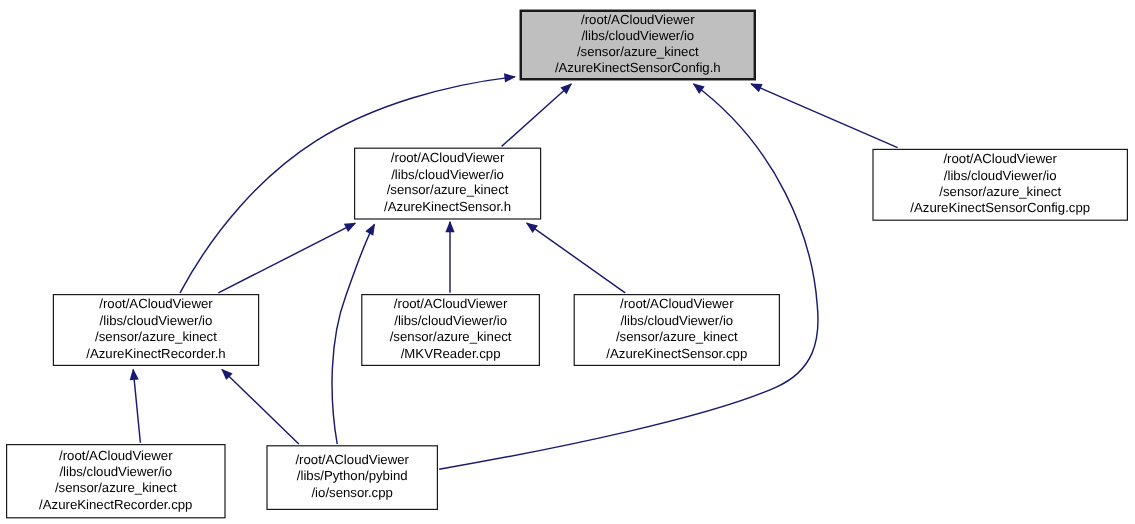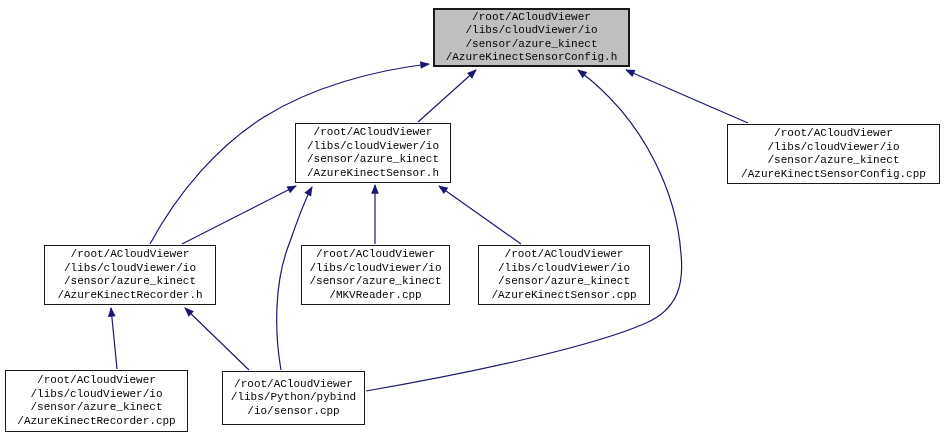--- a/index.html
+++ b/index.html
@@ -1,21 +1,21 @@
 <!DOCTYPE html>
 <html><head>
 <meta charset="utf-8">
 <style>
   html, body { margin: 0; padding: 0; background: #ffffff; }
   .canvas {
     position: relative;
     width: 946px;
     height: 437px;
     background: #ffffff;
-    font-family: Liberation Mono, monospace;
+    font-family: Liberation Sans, sans-serif;
     overflow: hidden;
   }
   svg.edge-layer {
     position: absolute;
     left: 0; top: 0;
     width: 946px; height: 437px;
   }
   .edge {
     stroke: var(--edge-color, #191970);
     stroke-width: 1.2;

